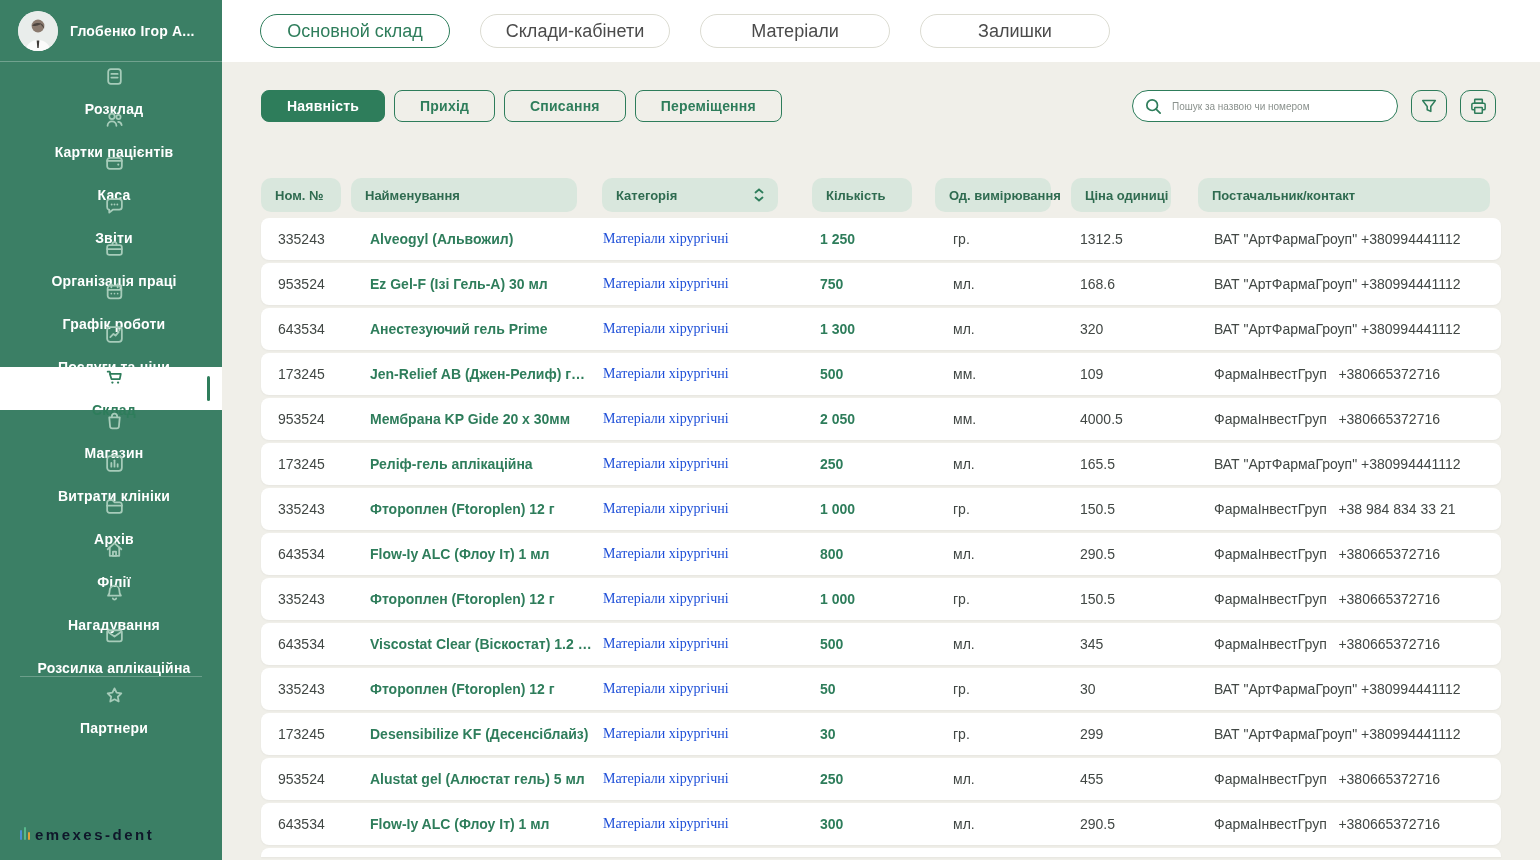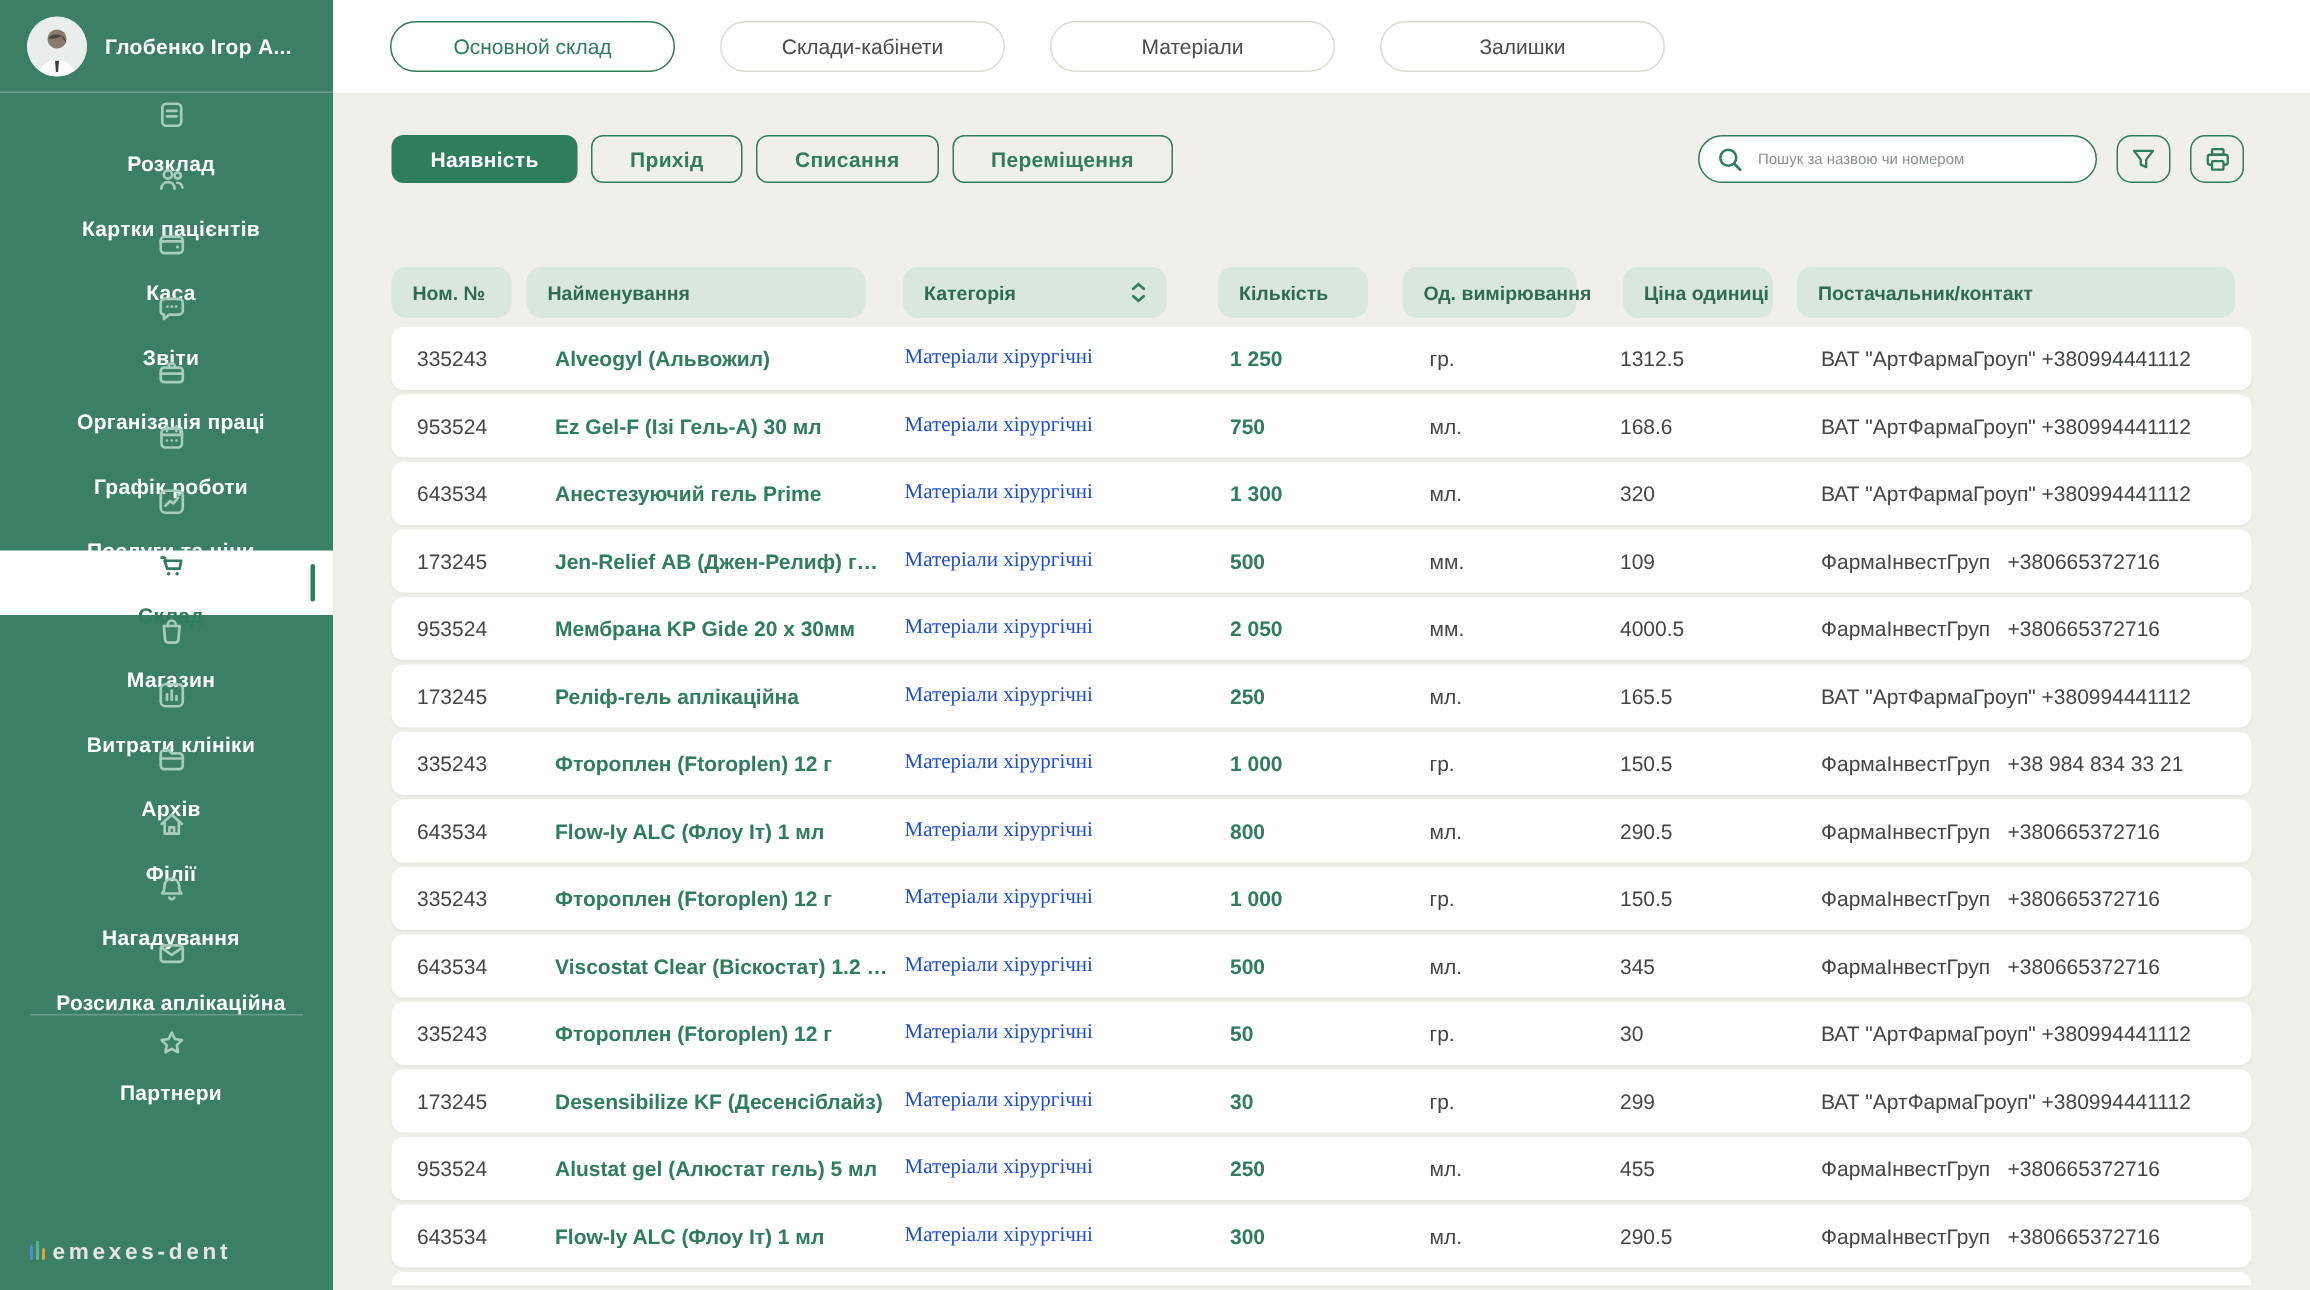--- a/index.html
+++ b/index.html
@@ -17,26 +17,26 @@
   .nav-item .ni-icon { width:21px; height:21px; color:#A7CCBA; display:flex; align-items:center; justify-content:center; }
   .nav-item.active { background:#fff; color:#2E7D5B; }
   .nav-item.active .ni-icon { color:#2E7D5B; }
   .nav-item.active::after { content:""; position:absolute; right:12px; top:9px; width:3px; height:25px; background:#2E7D5B; border-radius:2px; }
   .logo { position:absolute; left:20px; bottom:17px; display:flex; align-items:flex-end; gap:5px; cursor:default; }
   .logo-bars { display:flex; align-items:flex-end; gap:2px; padding-bottom:3px; }
   .logo-bars i { display:block; width:2px; border-radius:1px; }
   .logo-bars i:nth-child(1){ height:10px; background:#4D8FD6; }
   .logo-bars i:nth-child(2){ height:13px; background:#58B88C; }
   .logo-bars i:nth-child(3){ height:8px;  background:#E3A23C; }
-  .logo-text { color:#e5e5e5; font-size:15px; font-weight:700; letter-spacing:2.5px; text-transform:lowercase; }
+  .logo-text { color:#0f172a; font-size:15px; font-weight:700; letter-spacing:2.5px; text-transform:lowercase; }
 
   
   .main { flex:1; display:flex; flex-direction:column; height:860px; }
   .topbar { height:62px; background:#fff; display:flex; align-items:center; gap:30px; padding-left:38px; flex:0 0 62px; }
-  .tab { width:190px; height:34px; border:1px solid #DCDCD2; border-radius:17px; background:#fff; display:flex; align-items:center; justify-content:center; font-size:14px; color:#4B4B4B; cursor:pointer; font-family:inherit; }
+  .tab { width:190px; height:34px; border:1px solid #DCDCD2; border-radius:17px; background:#fff; display:flex; align-items:center; justify-content:center; font-size:18px; color:#4B4B4B; cursor:pointer; font-family:inherit; }
   .tab.active { border:1.5px solid #2E7D5B; color:#2E7D5B; font-weight:400; }
 
   .content { padding:28px 39px 0 39px; }
   .toolbar { display:flex; align-items:center; justify-content:space-between; height:32px; }
   .subtabs { display:flex; gap:9px; }
   .subtab { height:32px; padding:0 25px; border-radius:8px; border:1px solid #2E7D5B; background:transparent; color:#2E7D5B; font-size:14px; font-weight:700; letter-spacing:.2px; cursor:pointer; font-family:inherit; }
   .subtab.active { background:#2E7D5B; color:#fff; border-color:#2E7D5B; }
   .tools { display:flex; align-items:center; gap:13px; margin-right:5px; }
   .search { display:flex; align-items:center; gap:9px; width:266px; height:32px; border:1px solid #2E7D5B; border-radius:16px; background:#fff; padding:0 12px 0 11px; }
   .search input { border:none; outline:none; flex:1; font-size:10px; color:#3A3F3D; background:transparent; font-family:inherit; }
@@ -45,21 +45,21 @@
 
   
   .grid { display:grid; grid-template-columns:90px 241px 210px 123px 140px 123px 313px; align-items:center; }
   .thead { margin-top:56px; height:34px; }
   .th-pill { display:inline-flex; align-items:center; height:34px; background:#D9E7DD; border-radius:10px; color:#2F6B50; font-size:13px; font-weight:700; padding:0 14px; white-space:nowrap; }
   .th-cell:nth-child(1) .th-pill { width:80px; }
   .th-cell:nth-child(2) .th-pill { width:226px; }
   .th-cell:nth-child(3) .th-pill { width:176px; margin-left:10px; justify-content:space-between; cursor:pointer; }
   .th-cell:nth-child(4) .th-pill { width:100px; margin-left:10px; }
   .th-cell:nth-child(5) .th-pill { width:116px; margin-left:10px; }
-  .th-cell:nth-child(6) .th-pill { width:100px; margin-left:17px; }
+  .th-cell:nth-child(6) .th-pill { width:100px; margin-left:6px; }
   .th-cell:nth-child(7) .th-pill { width:292px; margin-left:10px; }
   .sort-ic { display:flex; flex-direction:column; gap:2px; color:#2E7D5B; }
 
   .tbody { margin-top:6px; }
   .row { height:42px; background:#fff; border-radius:8px; margin-bottom:3px; box-shadow:0 1px 2px rgba(60,60,50,.05); cursor:pointer; }
   .cell { font-size:14px; color:#414744; white-space:pre; overflow:hidden; text-overflow:ellipsis; }
   .c-num  { padding-left:17px; }
   .c-name { padding-left:19px; color:#2E7D5B; font-weight:700; }
   .c-cat  { padding-left:11px; color:#1d4ed8;font-family:Liberation Serif, serif; }
   .c-qty  { padding-left:18px; color:#2E7D5B; font-weight:700; }

